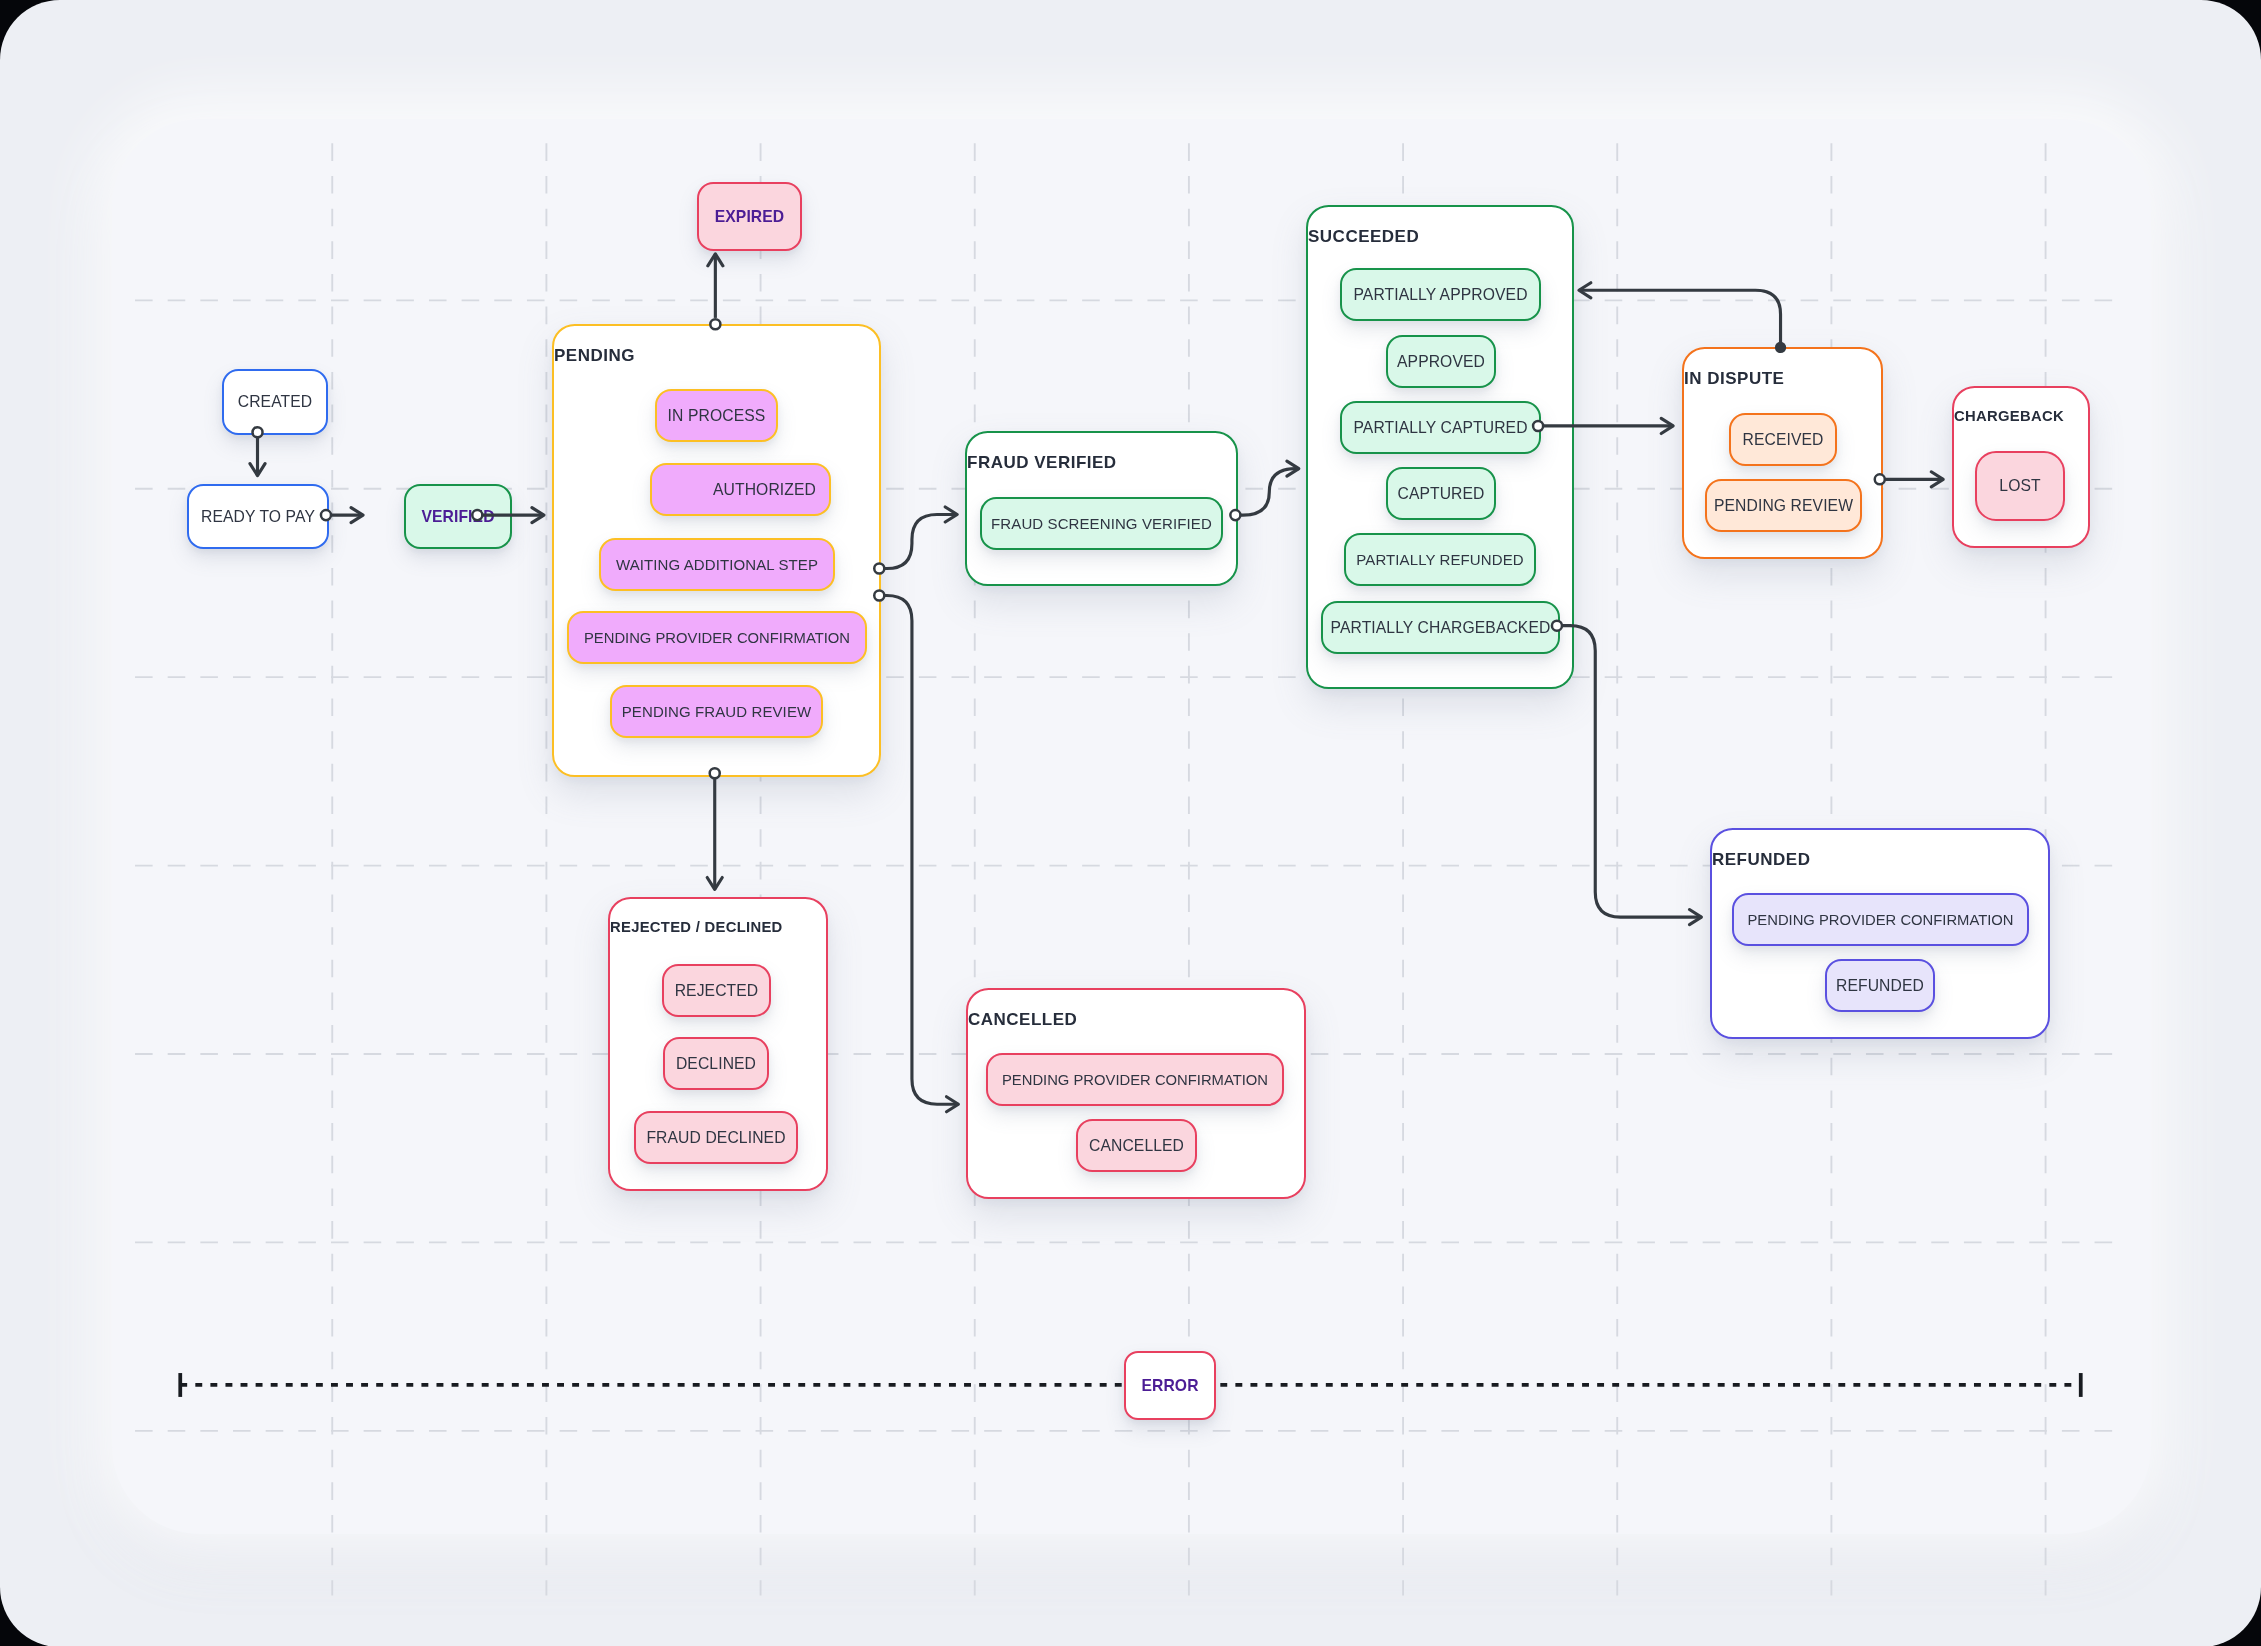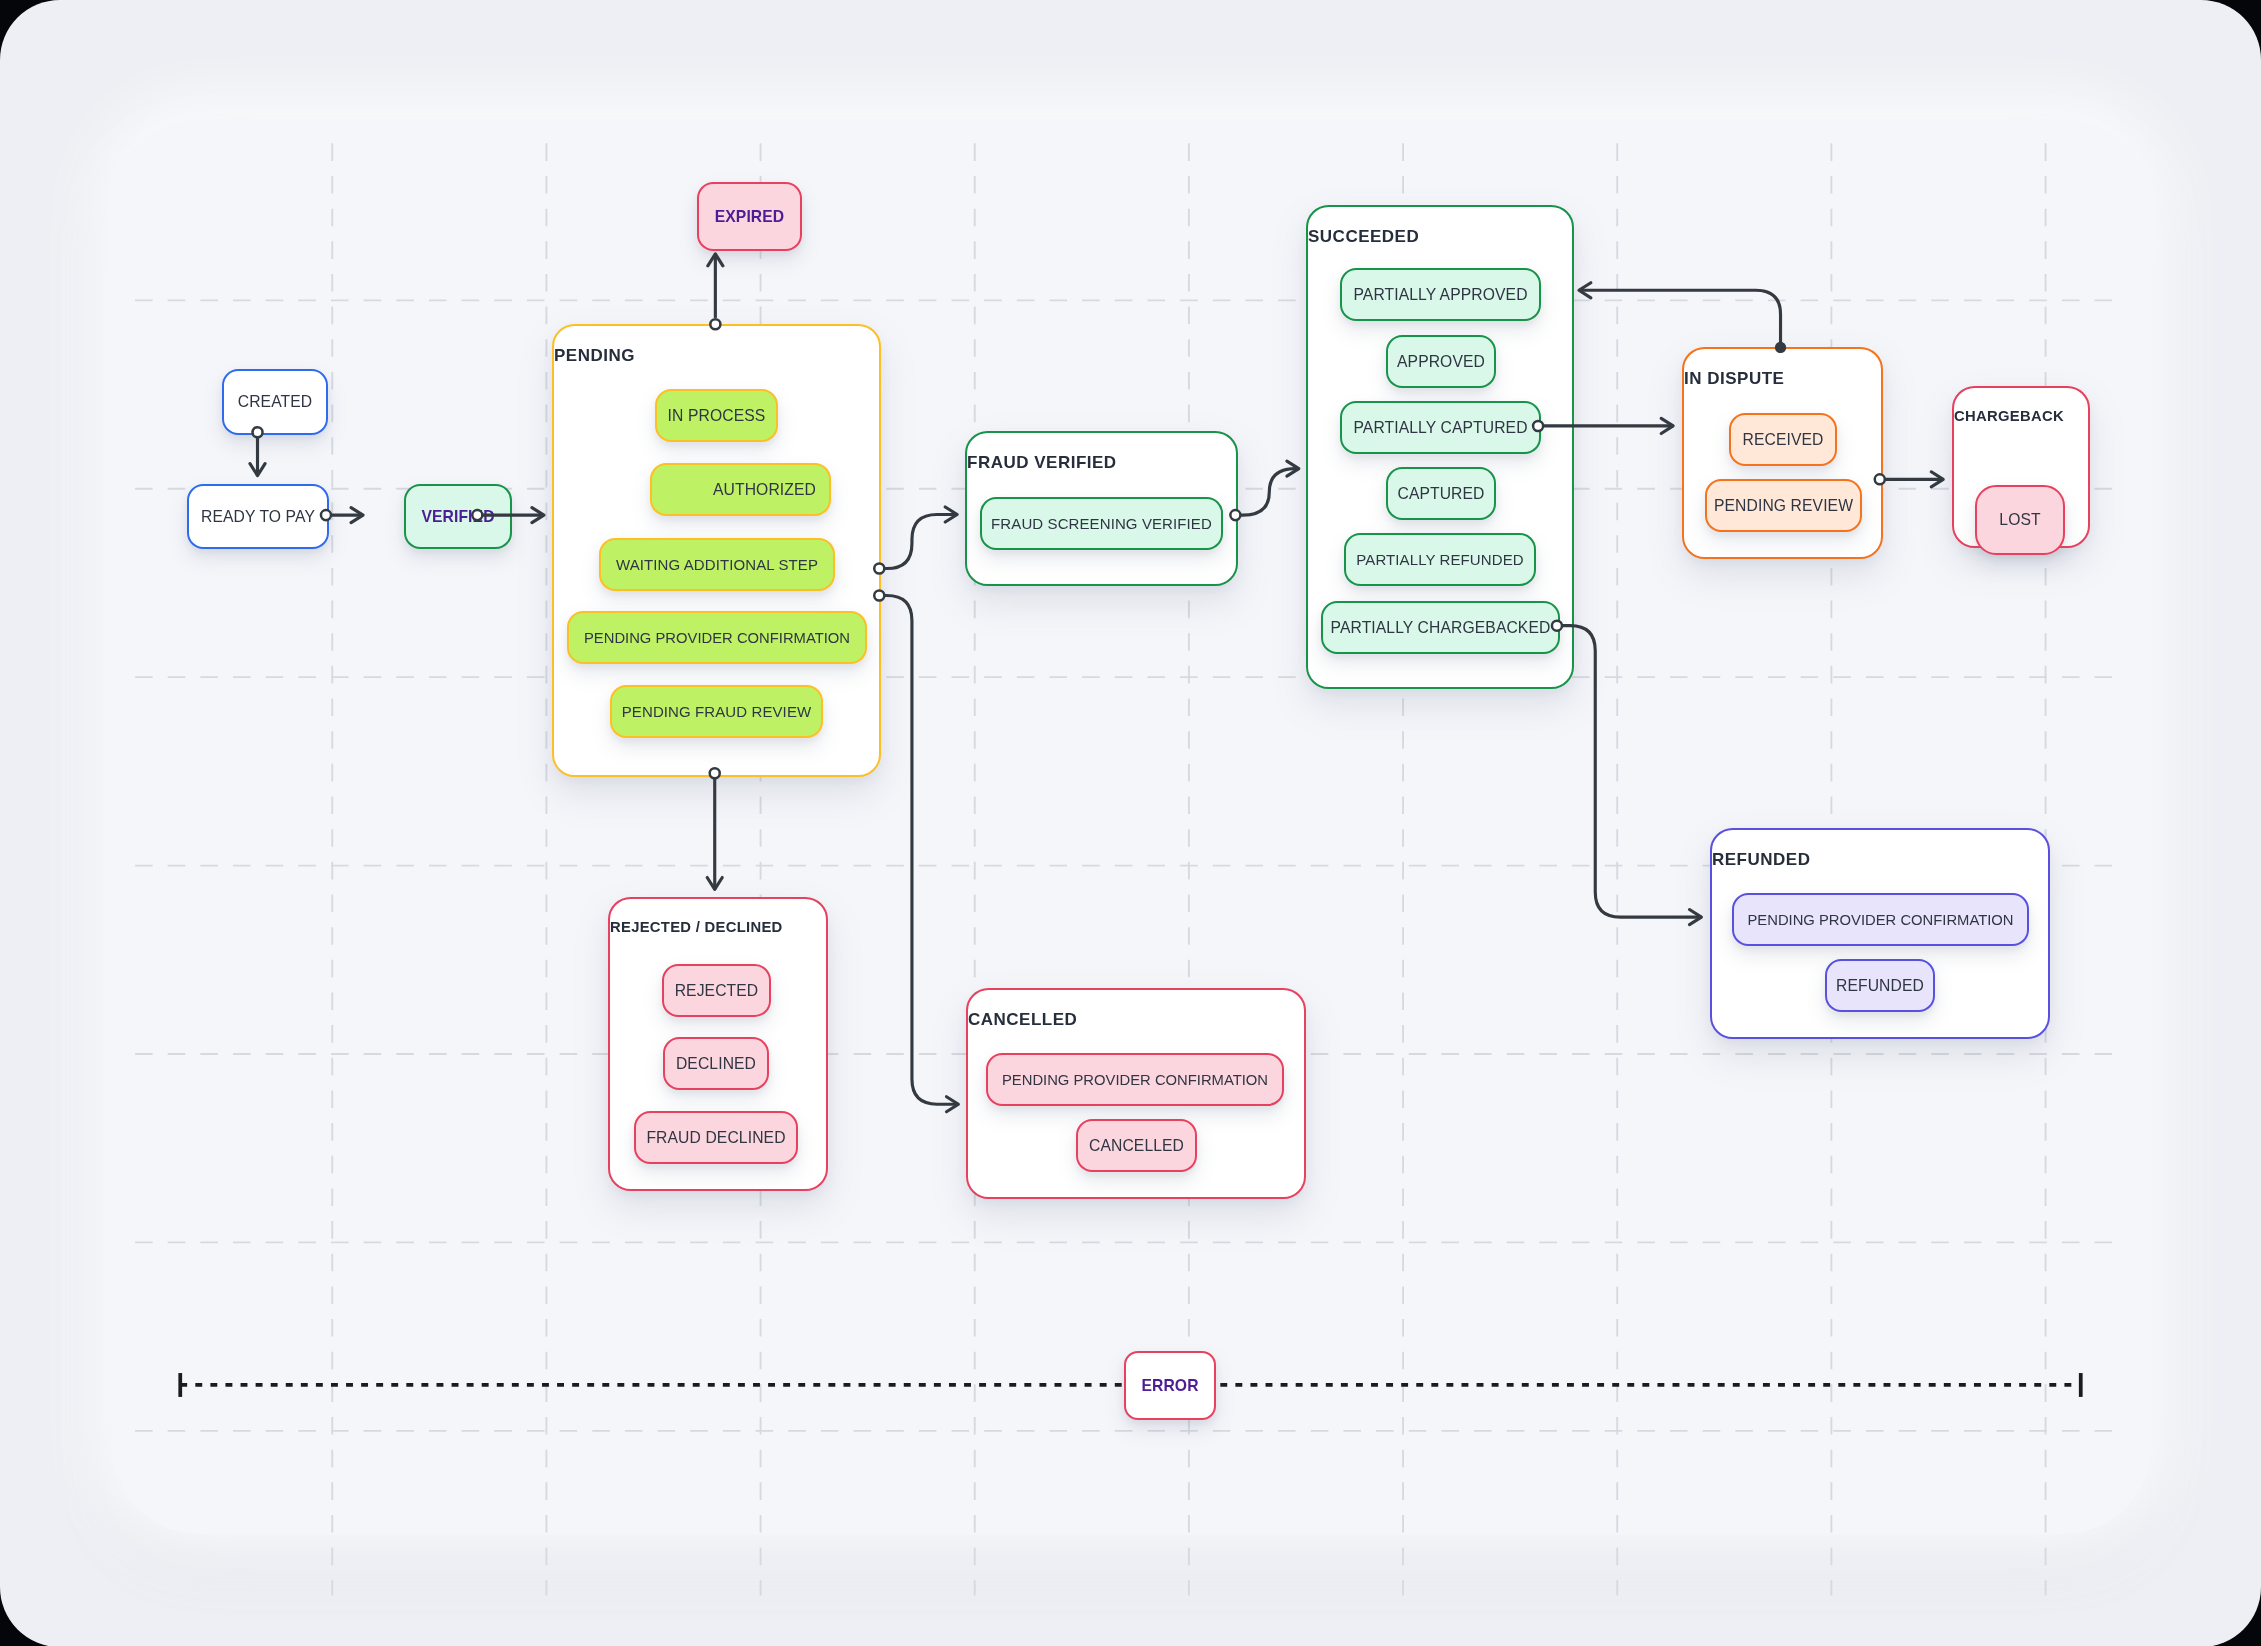--- a/index.html
+++ b/index.html
@@ -20,21 +20,21 @@
   .bold{font-weight:700;color:#4c1d95;margin-left:32px;}
   .group{position:absolute;z-index:2;background:#fff;border:2.5px solid #999;border-radius:22.6px;
         box-shadow:0 16.3px 35px rgba(115,125,150,.17),0 5px 10px rgba(115,125,150,.08);}
   .group-title{position:absolute;left:0;right:0;top:20px;
         font-size:17px;font-weight:800;letter-spacing:0.5px;color:#262d3b;}
   .title-small{font-size:14.8px;letter-spacing:0.3px;}
   .b-blue{border-color:#2f6bef;}
   .b-green{border-color:#17934a;}
   .f-mint{background:#d9f8e9;}
   .b-amber{border-color:#fcbf24;}
-  .f-cream{background:#bef264;}
+  .f-cream{background:#f0abfc;}
   .b-red{border-color:#e8405f;}
   .f-pink{background:#fbd6de;}
   .b-orange{border-color:#f4731c;}
   .f-peach{background:#ffe8d8;}
   .b-indigo{border-color:#5a50e0;}
   .f-lav{background:#e7e4fb;}
   #error-node{border-radius:14px;z-index:2;}
   #caption{position:absolute;z-index:2;left:0;width:2261px;top:1440px;text-align:center;
         font-size:16.3px;color:#3a4150;}
   #caption b{color:#272e3d;}
@@ -103,21 +103,21 @@
 
   <div class="group b-orange" style="left:1682px;top:347px;width:197px;height:208px;">
     <div class="group-title">IN DISPUTE</div>
   </div>
   <div class="leaf b-orange f-peach" style="left:1729px;top:413px;width:104px;height:49px;">RECEIVED</div>
   <div class="leaf b-orange f-peach" style="left:1705px;top:479px;width:153px;height:49px;">PENDING REVIEW</div>
 
   <div class="group b-red" style="left:1952px;top:386px;width:134px;height:158px;">
     <div class="group-title title-small">CHARGEBACK</div>
   </div>
-  <div class="leaf b-red f-pink" style="left:1975px;top:451px;width:86px;height:66px;border-radius:21px;margin-top:34px;">LOST</div>
+  <div class="leaf b-red f-pink" style="left:1975px;top:451px;width:86px;height:66px;border-radius:21px;">LOST</div>
 
   <div class="group b-indigo" style="left:1710px;top:828px;width:336px;height:207px;">
     <div class="group-title">REFUNDED</div>
   </div>
   <div class="leaf b-indigo f-lav s23" style="left:1732px;top:893px;width:293px;height:49px;">PENDING PROVIDER CONFIRMATION</div>
   <div class="leaf b-indigo f-lav" style="left:1825px;top:959px;width:106px;height:49px;">REFUNDED</div>
 
   <div class="group b-red" style="left:608px;top:897px;width:216px;height:290px;">
     <div class="group-title title-small">REJECTED / DECLINED</div>
   </div>

